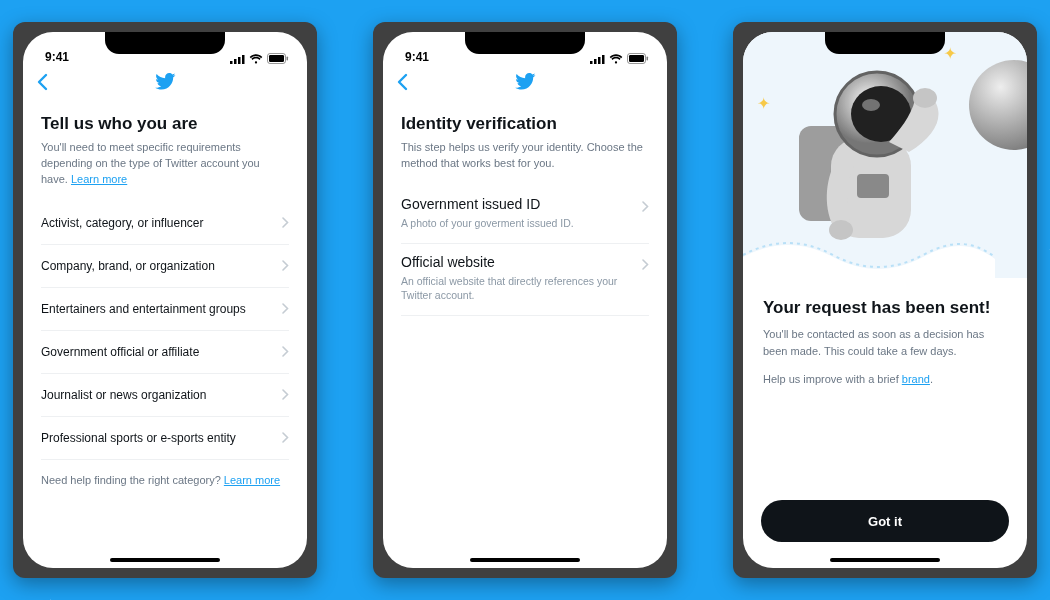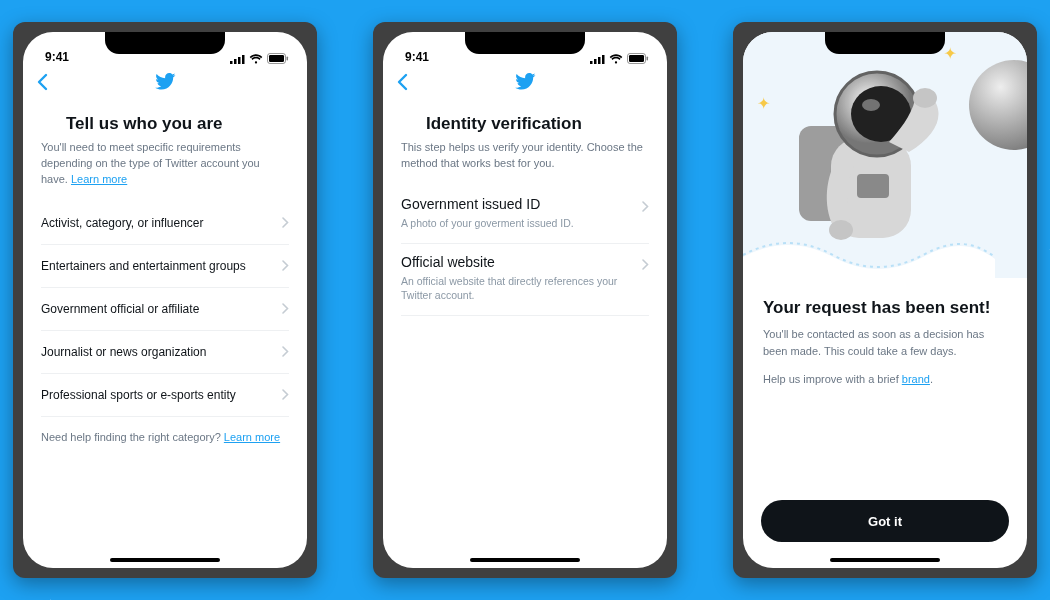--- a/index.html
+++ b/index.html
@@ -85,21 +85,20 @@
 
   .content {
     padding: 12px 18px 0 18px;
     flex: 1;
   }
   h1.title {
     font-size: 17px;
     font-weight: 800;
     color: #0f1419;
     margin-bottom: 6px;
-    margin-left: 25px;
   }
   .subtitle {
     font-size: 11px;
     line-height: 1.45;
     color: #6b7785;
     margin-bottom: 14px;
   }
   .link { color: #1DA1F2; }
 
   .row {
@@ -262,20 +261,26 @@
       </span>
     </div>
     <div class="content">
       <h1 class="title">Tell us who you are</h1>
       <p class="subtitle">
         <span>You'll need to meet specific requirements depending on the type of Twitter account you have. </span><a href="#" class="link">Learn more</a>
       </p>
       <div>
         <div class="row">
             <span class="label">Activist, category, or influencer</span>
+            <span class="chev"><svg width="7" height="11" viewBox="0 0 7 11">
+                <path d="M1 1l4.5 4.5L1 10" stroke="currentColor" stroke-width="1.6" fill="none" stroke-linecap="round"></path>
+              </svg></span>
+          </div>
+        <div class="row">
+            <span class="label">Company, brand, or organization</span>
             <span class="chev"><svg width="7" height="11" viewBox="0 0 7 11">
                 <path d="M1 1l4.5 4.5L1 10" stroke="currentColor" stroke-width="1.6" fill="none" stroke-linecap="round"></path>
               </svg></span>
           </div>
         <div class="row">
             <span class="label">Entertainers and entertainment groups</span>
             <span class="chev"><svg width="7" height="11" viewBox="0 0 7 11">
                 <path d="M1 1l4.5 4.5L1 10" stroke="currentColor" stroke-width="1.6" fill="none" stroke-linecap="round"></path>
               </svg></span>
           </div>

